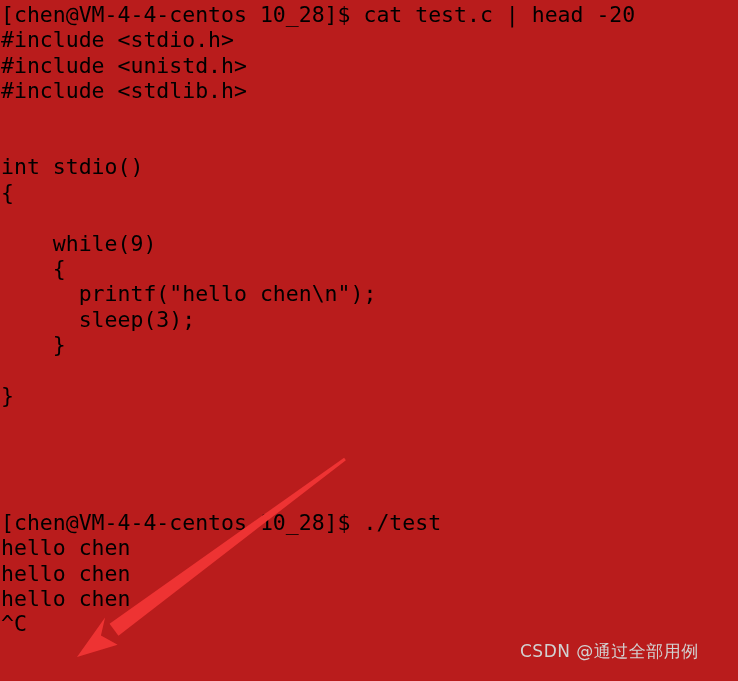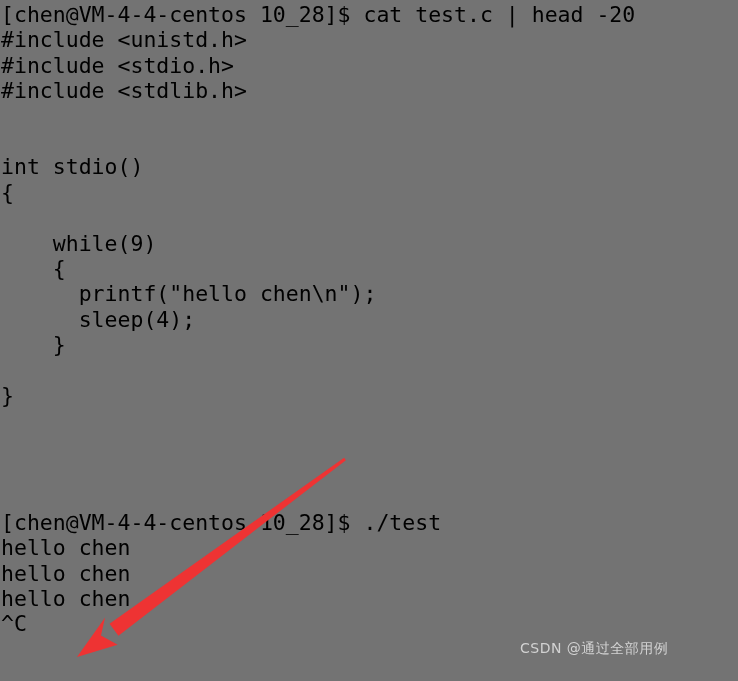--- a/index.html
+++ b/index.html
@@ -4,21 +4,21 @@
 <style>
   html, body {
     margin: 0;
     padding: 0;
     background: #ffffff;
   }
   #screen {
     position: relative;
     width: 738px;
     height: 681px;
-    background: #737373;
+    background: #b91c1c;
     overflow: hidden;
     font-family: "DejaVu Sans Mono", "Liberation Mono", monospace;
   }
   #terminal {
     position: absolute;
     left: 0;
     top: 0;
     width: 738px;
     padding-top: 2px;
     box-sizing: border-box;
@@ -42,45 +42,45 @@
     top: 0;
     width: 738px;
     height: 681px;
     pointer-events: none;
   }
   #watermark {
     position: absolute;
     left: 520px;
     top: 640px;
     font-family: "DejaVu Sans", "Liberation Sans", sans-serif;
-    font-size: 14px;
+    font-size: 17px;
     color: #d2d2d2;
     white-space: nowrap;
     letter-spacing: 0.5px;
   }
 </style>
 </head>
 <body>
 
 <div id="screen">
 
   <div id="terminal">
     <div class="line">[chen@VM-4-4-centos 10_28]$ cat test.c | head -20</div>
+    <div class="line">#include &lt;stdio.h&gt;</div>
     <div class="line">#include &lt;unistd.h&gt;</div>
-    <div class="line">#include &lt;stdio.h&gt;</div>
     <div class="line">#include &lt;stdlib.h&gt;</div>
     <div class="line blank"></div>
     <div class="line blank"></div>
     <div class="line">int stdio()</div>
     <div class="line">{</div>
     <div class="line blank"></div>
     <div class="line">    while(9)</div>
     <div class="line">    {</div>
     <div class="line">      printf("hello chen\n");</div>
-    <div class="line">      sleep(4);</div>
+    <div class="line">      sleep(3);</div>
     <div class="line">    }</div>
     <div class="line blank"></div>
     <div class="line">}</div>
     <div class="line blank"></div>
     <div class="line blank"></div>
     <div class="line blank"></div>
     <div class="line blank"></div>
     <div class="line">[chen@VM-4-4-centos 10_28]$ ./test</div>
     <div class="line">hello chen</div>
     <div class="line">hello chen</div>

